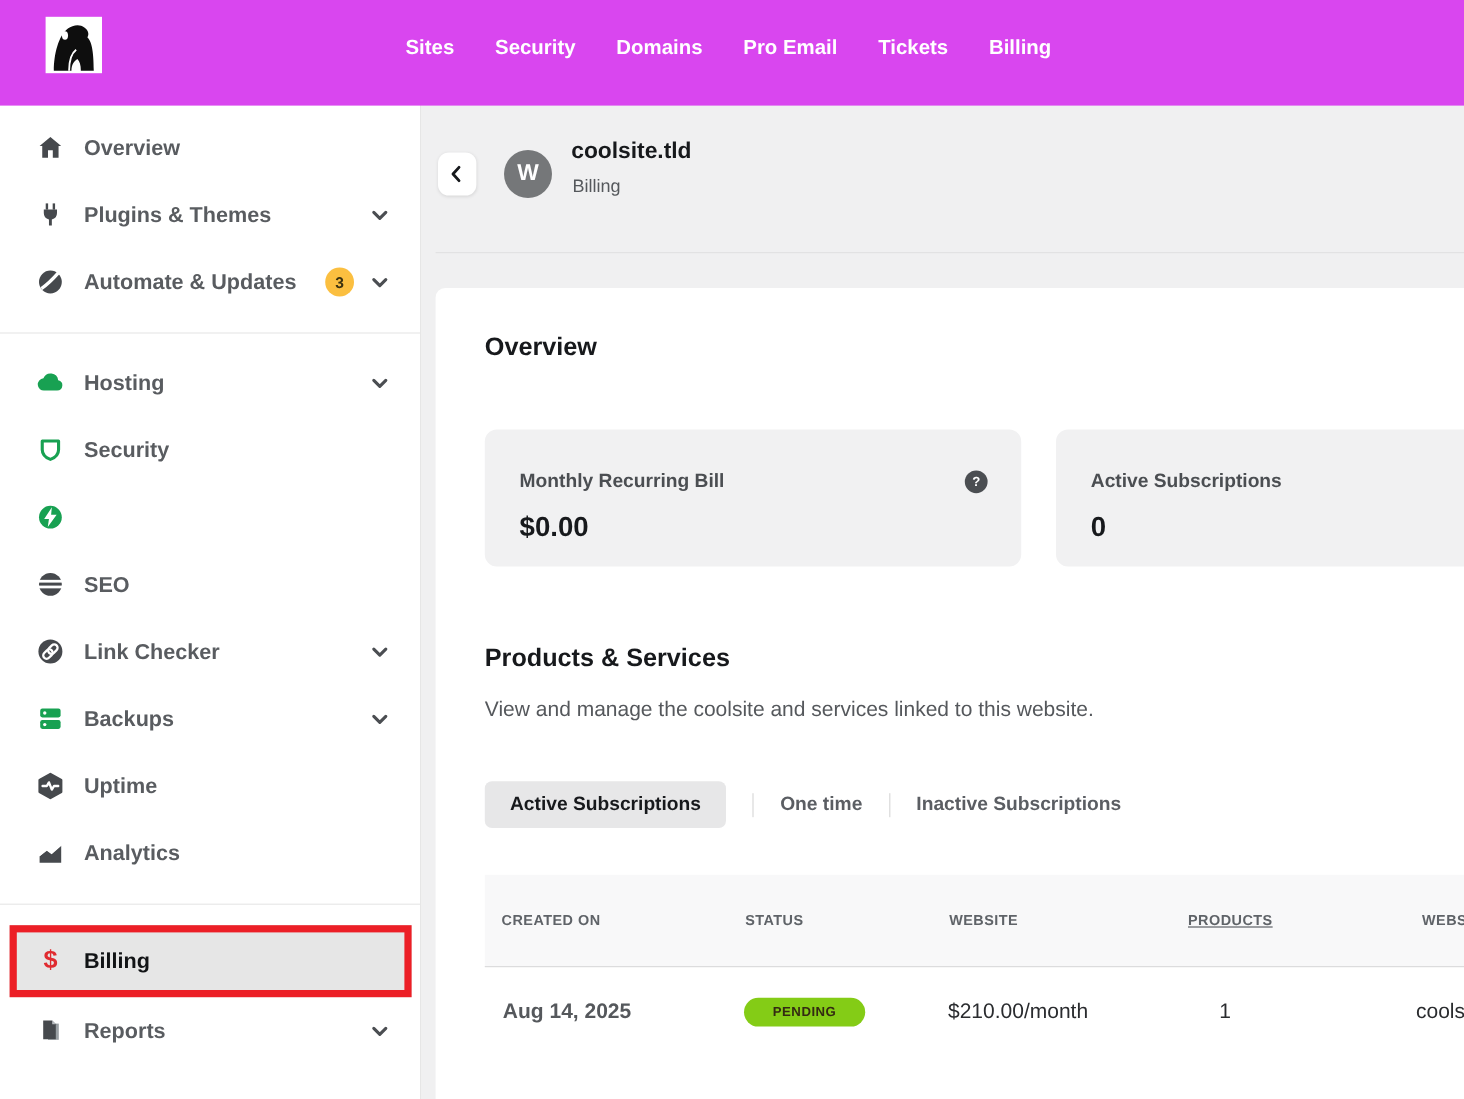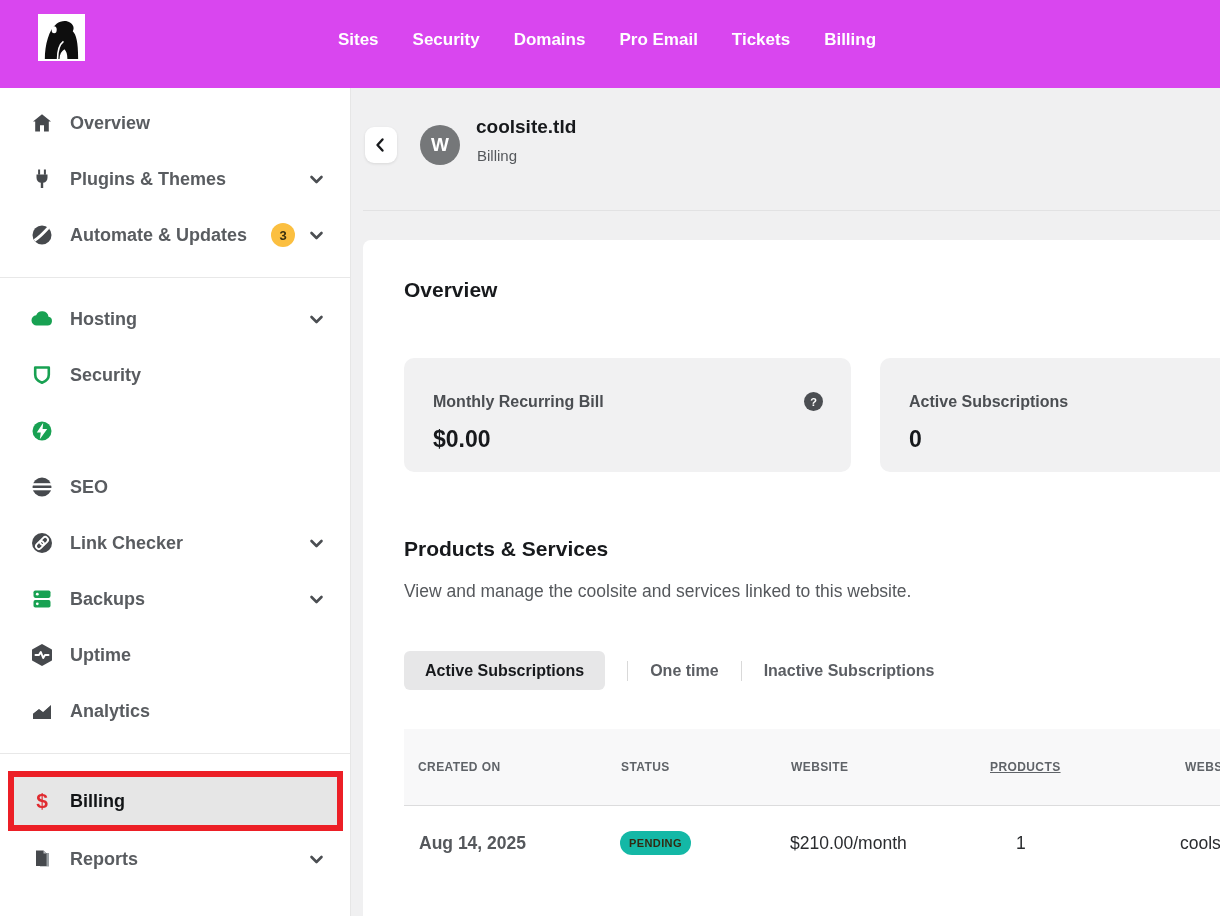--- a/index.html
+++ b/index.html
@@ -64,21 +64,21 @@
   .tab-plain { font-size:16px; font-weight:700; color:#5b5e63; cursor:pointer; }
   .tab-sep { width:1px; height:20px; background:#d9d9d9; margin:0 22px; }
 
   .thead { position:absolute; left:41px; top:489px; width:830px; height:77px; background:#f8f8f9;
            border-bottom:1px solid #dcdcdd; }
   .th { position:absolute; top:50%; transform:translateY(-50%); font-size:12px; font-weight:700;
         color:#5f6368; letter-spacing:.4px; white-space:nowrap; }
   .trow { position:absolute; left:41px; top:567px; width:830px; height:72px; }
   .td { position:absolute; top:50%; transform:translateY(-50%); font-size:17.5px; color:#2a2c2f; white-space:nowrap; }
   .td.date { color:#55585c;font-weight:bold; }
-  .pill { display:inline-block; padding:6px 9px; background:#14b8a6; border-radius:13px;
+  .pill { display:inline-block; padding:6px 24px; background:#84cc16; border-radius:13px;
           font-size:11px; font-weight:800; color:#332a12; letter-spacing:.4px; }
 
   .c1{left:14px;} .c2{left:217px;} .c3{left:387px;} .c4{left:586px;text-decoration:underline;} .c5{left:781px;}
   .r1{left:15px;} .r2{left:216px;} .r3{left:386px;} .r4{left:612px;} .r5{left:776px;}
 </style>
 </head>
 <body>
 
 <div class="topnav">
   <div class="logo">

